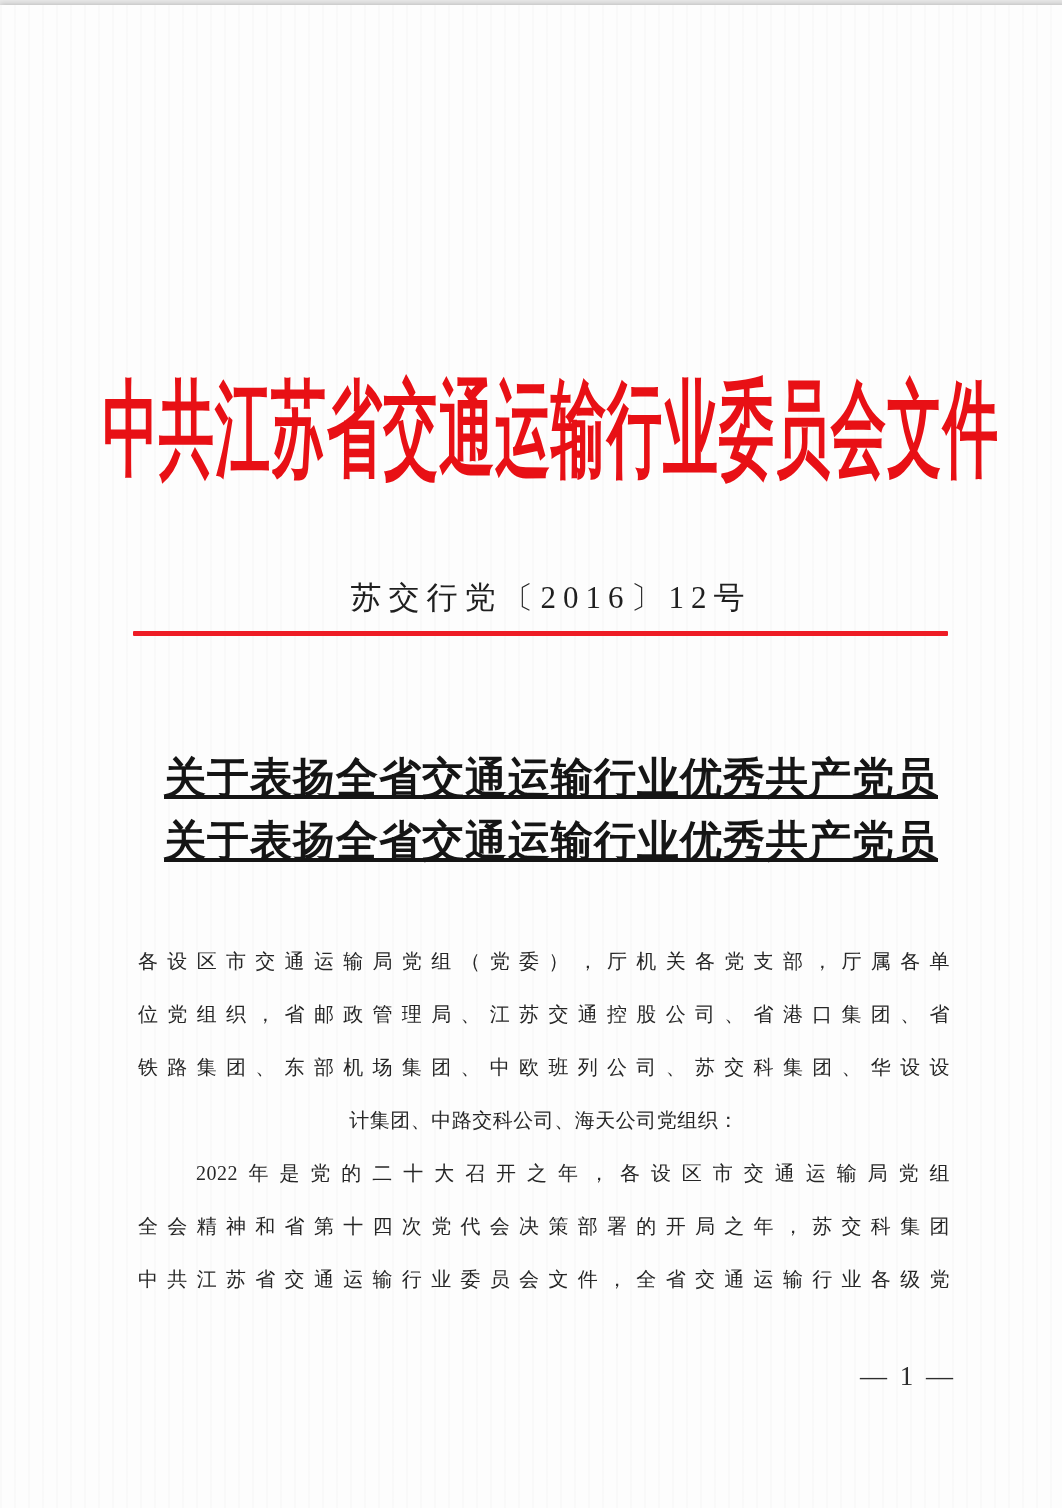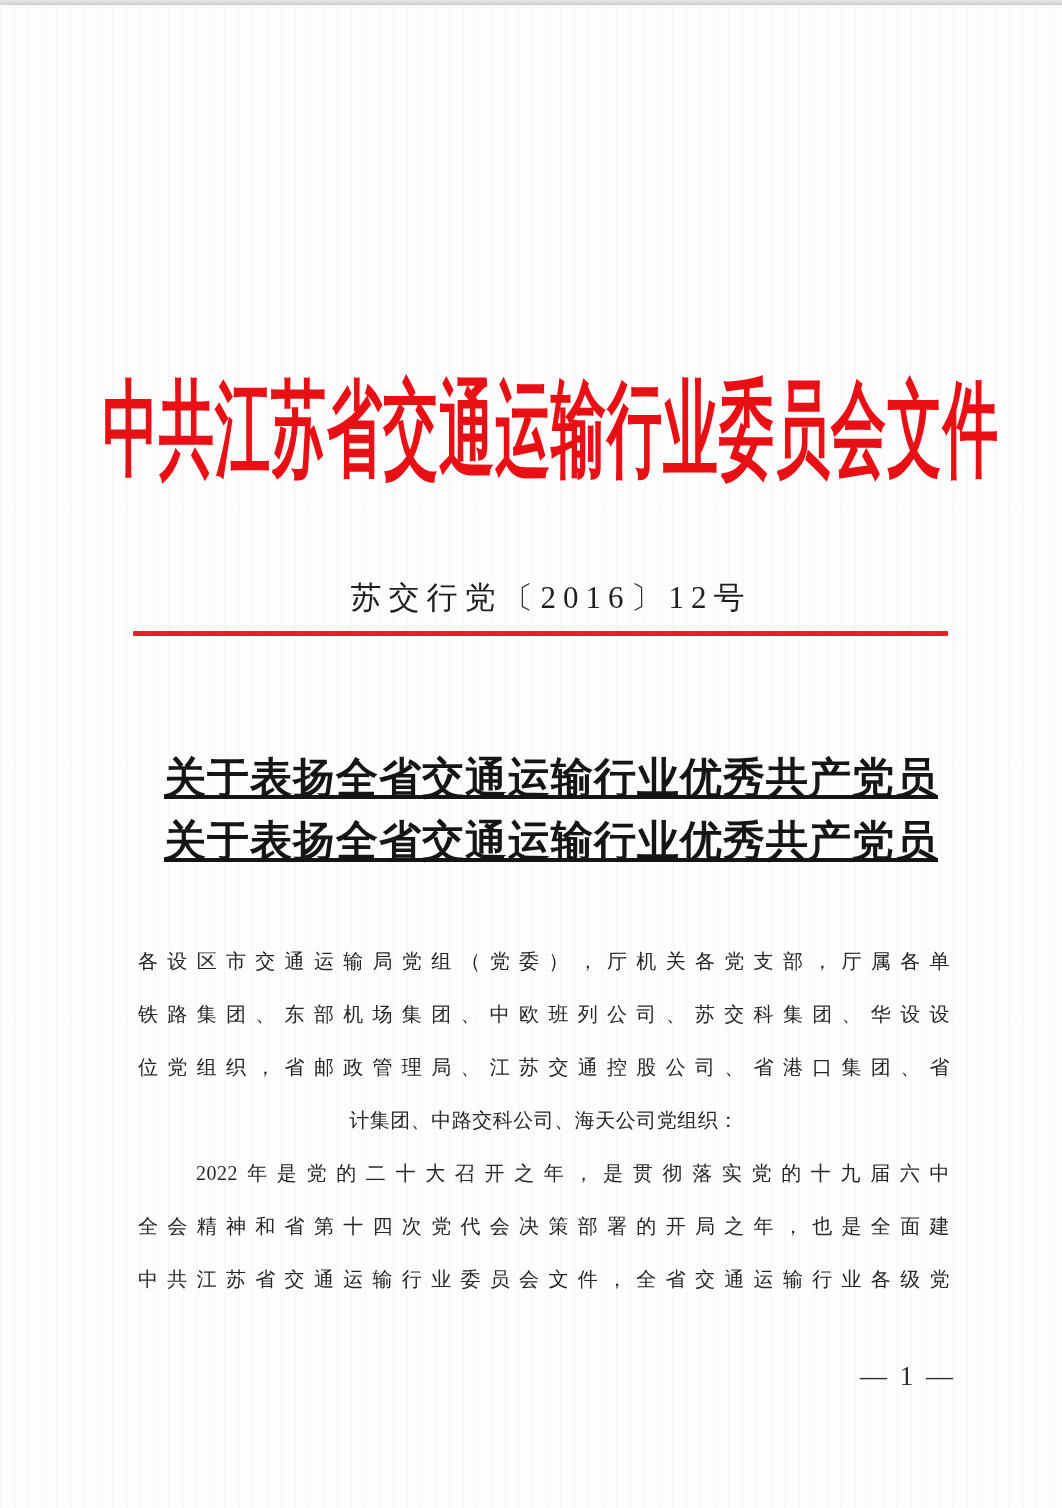--- a/index.html
+++ b/index.html
@@ -136,23 +136,23 @@
 
   <div class="red-line"></div>
 
   <div class="doc-title">
     <div>关于表扬全省交通运输行业优秀共产党员</div>
     <div>关于表扬全省交通运输行业优秀共产党员</div>
   </div>
 
   <div class="body-block">
     <div class="body-line just">各设区市交通运输局党组（党委），厅机关各党支部，厅属各单</div>
+    <div class="body-line just">位党组织，省邮政管理局、江苏交通控股公司、省港口集团、省</div>
     <div class="body-line just">铁路集团、东部机场集团、中欧班列公司、苏交科集团、华设设</div>
-    <div class="body-line just">位党组织，省邮政管理局、江苏交通控股公司、省港口集团、省</div>
     <div class="body-line left">计集团、中路交科公司、海天公司党组织：</div>
-    <div class="body-line just indent">2022年是党的二十大召开之年，是贯彻落实党的十九届六中</div>
-    <div class="body-line just">全会精神和省第十四次党代会决策部署的开局之年，也是全面建</div>
+    <div class="body-line just indent">2022年是党的二十大召开之年，各设区市交通运输局党组</div>
+    <div class="body-line just">全会精神和省第十四次党代会决策部署的开局之年，苏交科集团</div>
     <div class="body-line just">中共江苏省交通运输行业委员会文件，全省交通运输行业各级党</div>
   </div>
 
   <div class="page-number">— 1 —</div>
 
 </div>
 
 </body></html>

